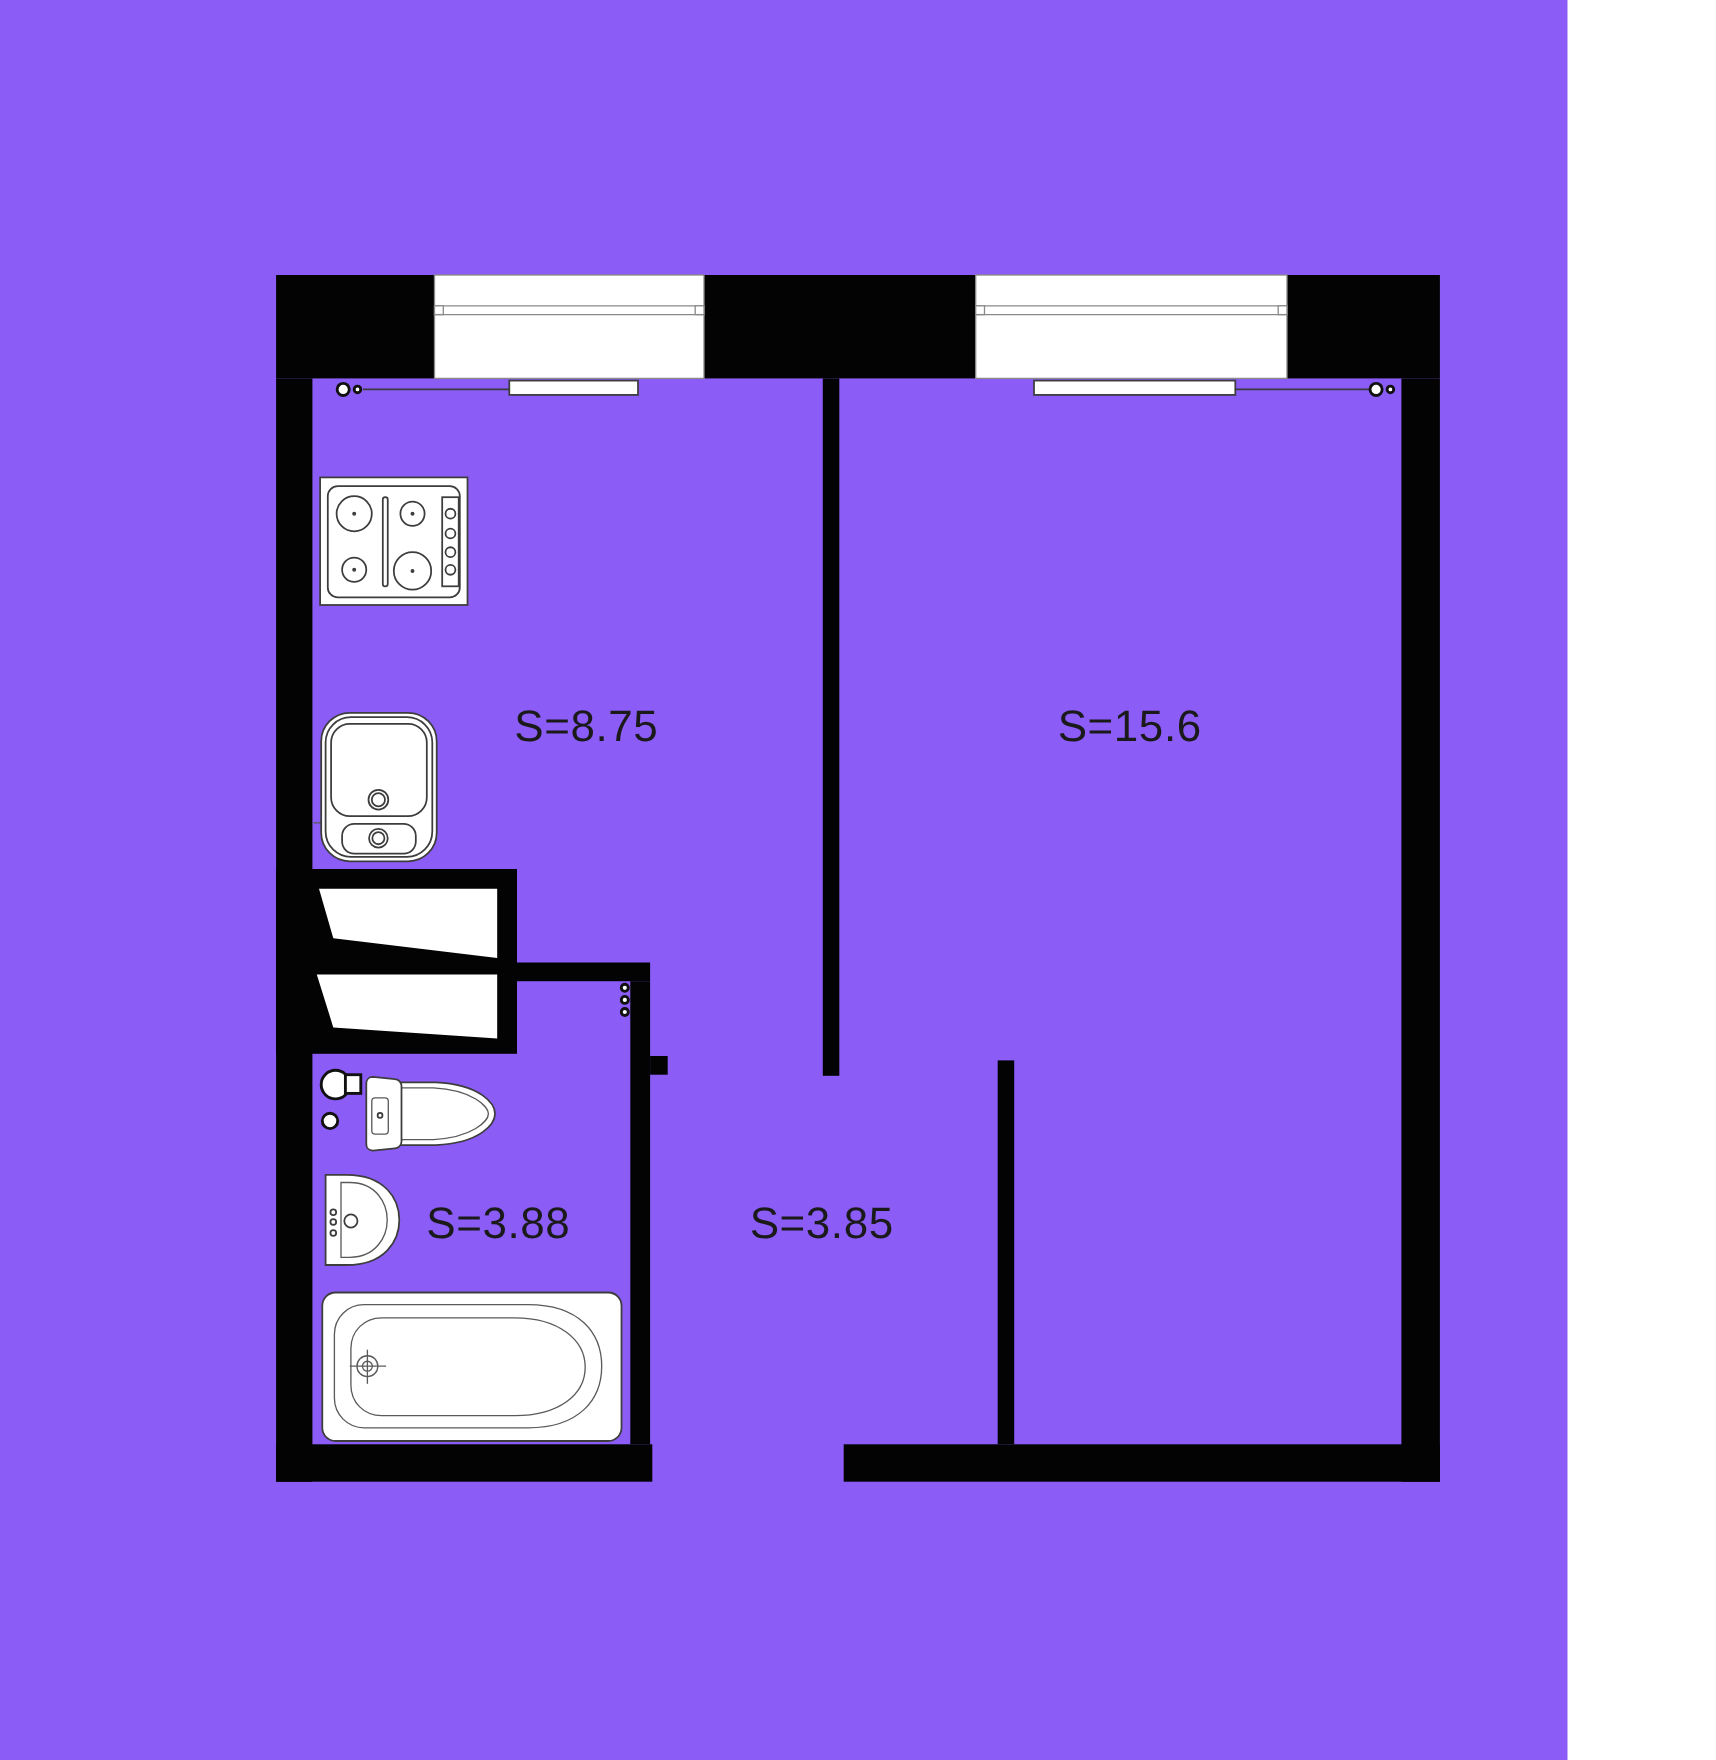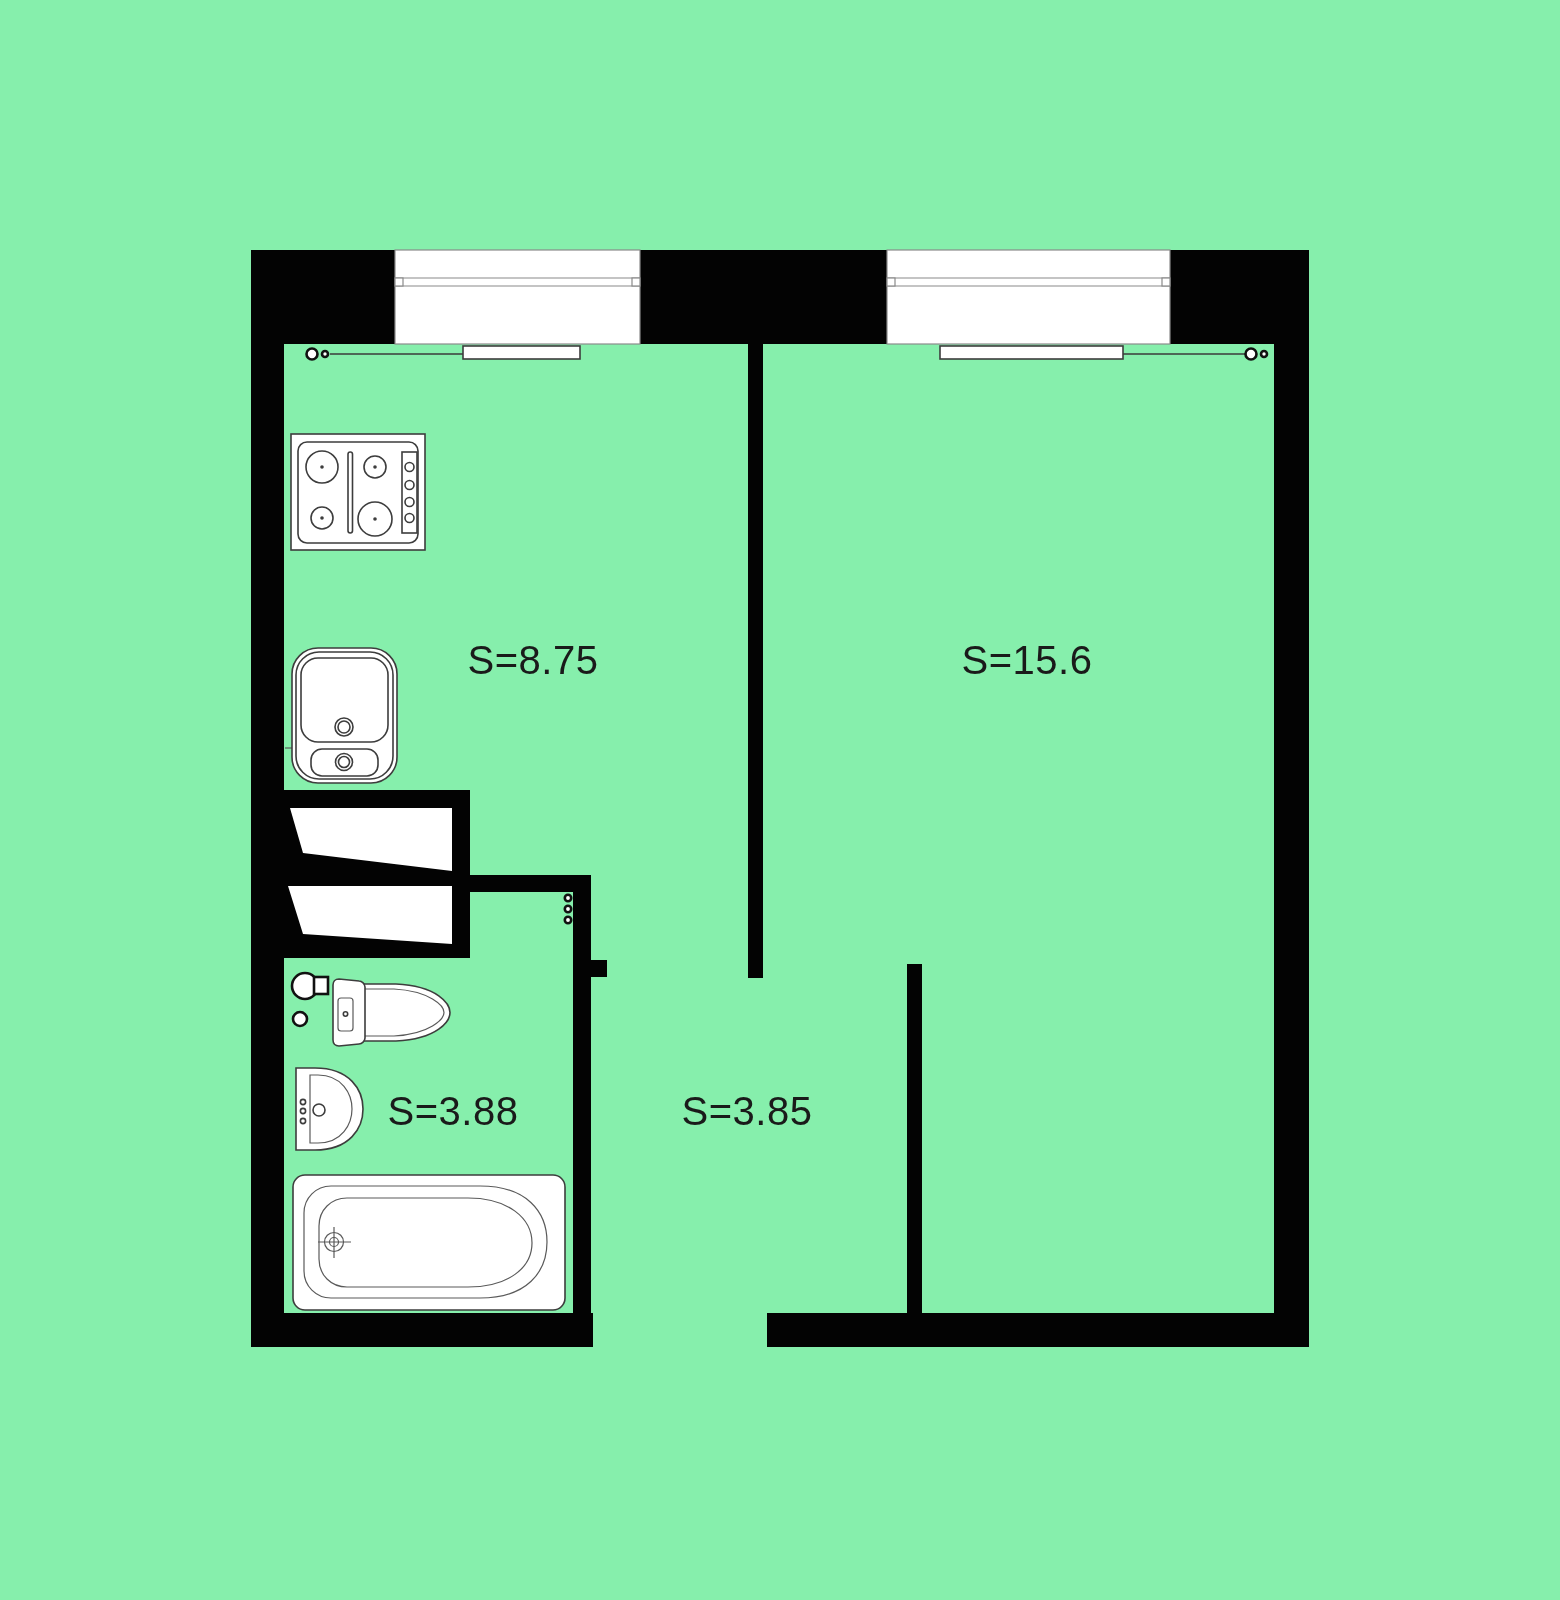--- a/index.html
+++ b/index.html
@@ -1,16 +1,16 @@
 <!DOCTYPE html>
 <html><head>
 <meta charset="utf-8">
 <style>
   html,body{margin:0;padding:0;background:#ffffff;}
-  .stage{position:relative;width:1560px;height:1600px;background:#86efac;overflow:hidden;}
+  .stage{position:relative;width:1425px;height:1600px;background:#8b5cf6;overflow:hidden;}
   svg{position:absolute;left:0;top:0;}
   .wall{fill:#030303;stroke:none;}
   .fixture{fill:#ffffff;stroke:#3d3d3d;stroke-width:1.6;}
   .fixture-thin{fill:none;stroke:#5a5a5a;stroke-width:1.2;}
   .bold-line{fill:#ffffff;stroke:#111111;stroke-width:2.6;}
   .win{fill:#ffffff;stroke:#8a8a8a;stroke-width:1.2;}
   .winline{stroke:#8a8a8a;stroke-width:1.2;}
   .rad-line{stroke:#3a3a3a;stroke-width:1.5;fill:none;}
   .area-label{font-family:"Liberation Sans", sans-serif;font-size:40px;fill:#1a1a1a;letter-spacing:0.5px;text-anchor:middle;}
   .dot{fill:#3d3d3d;}

